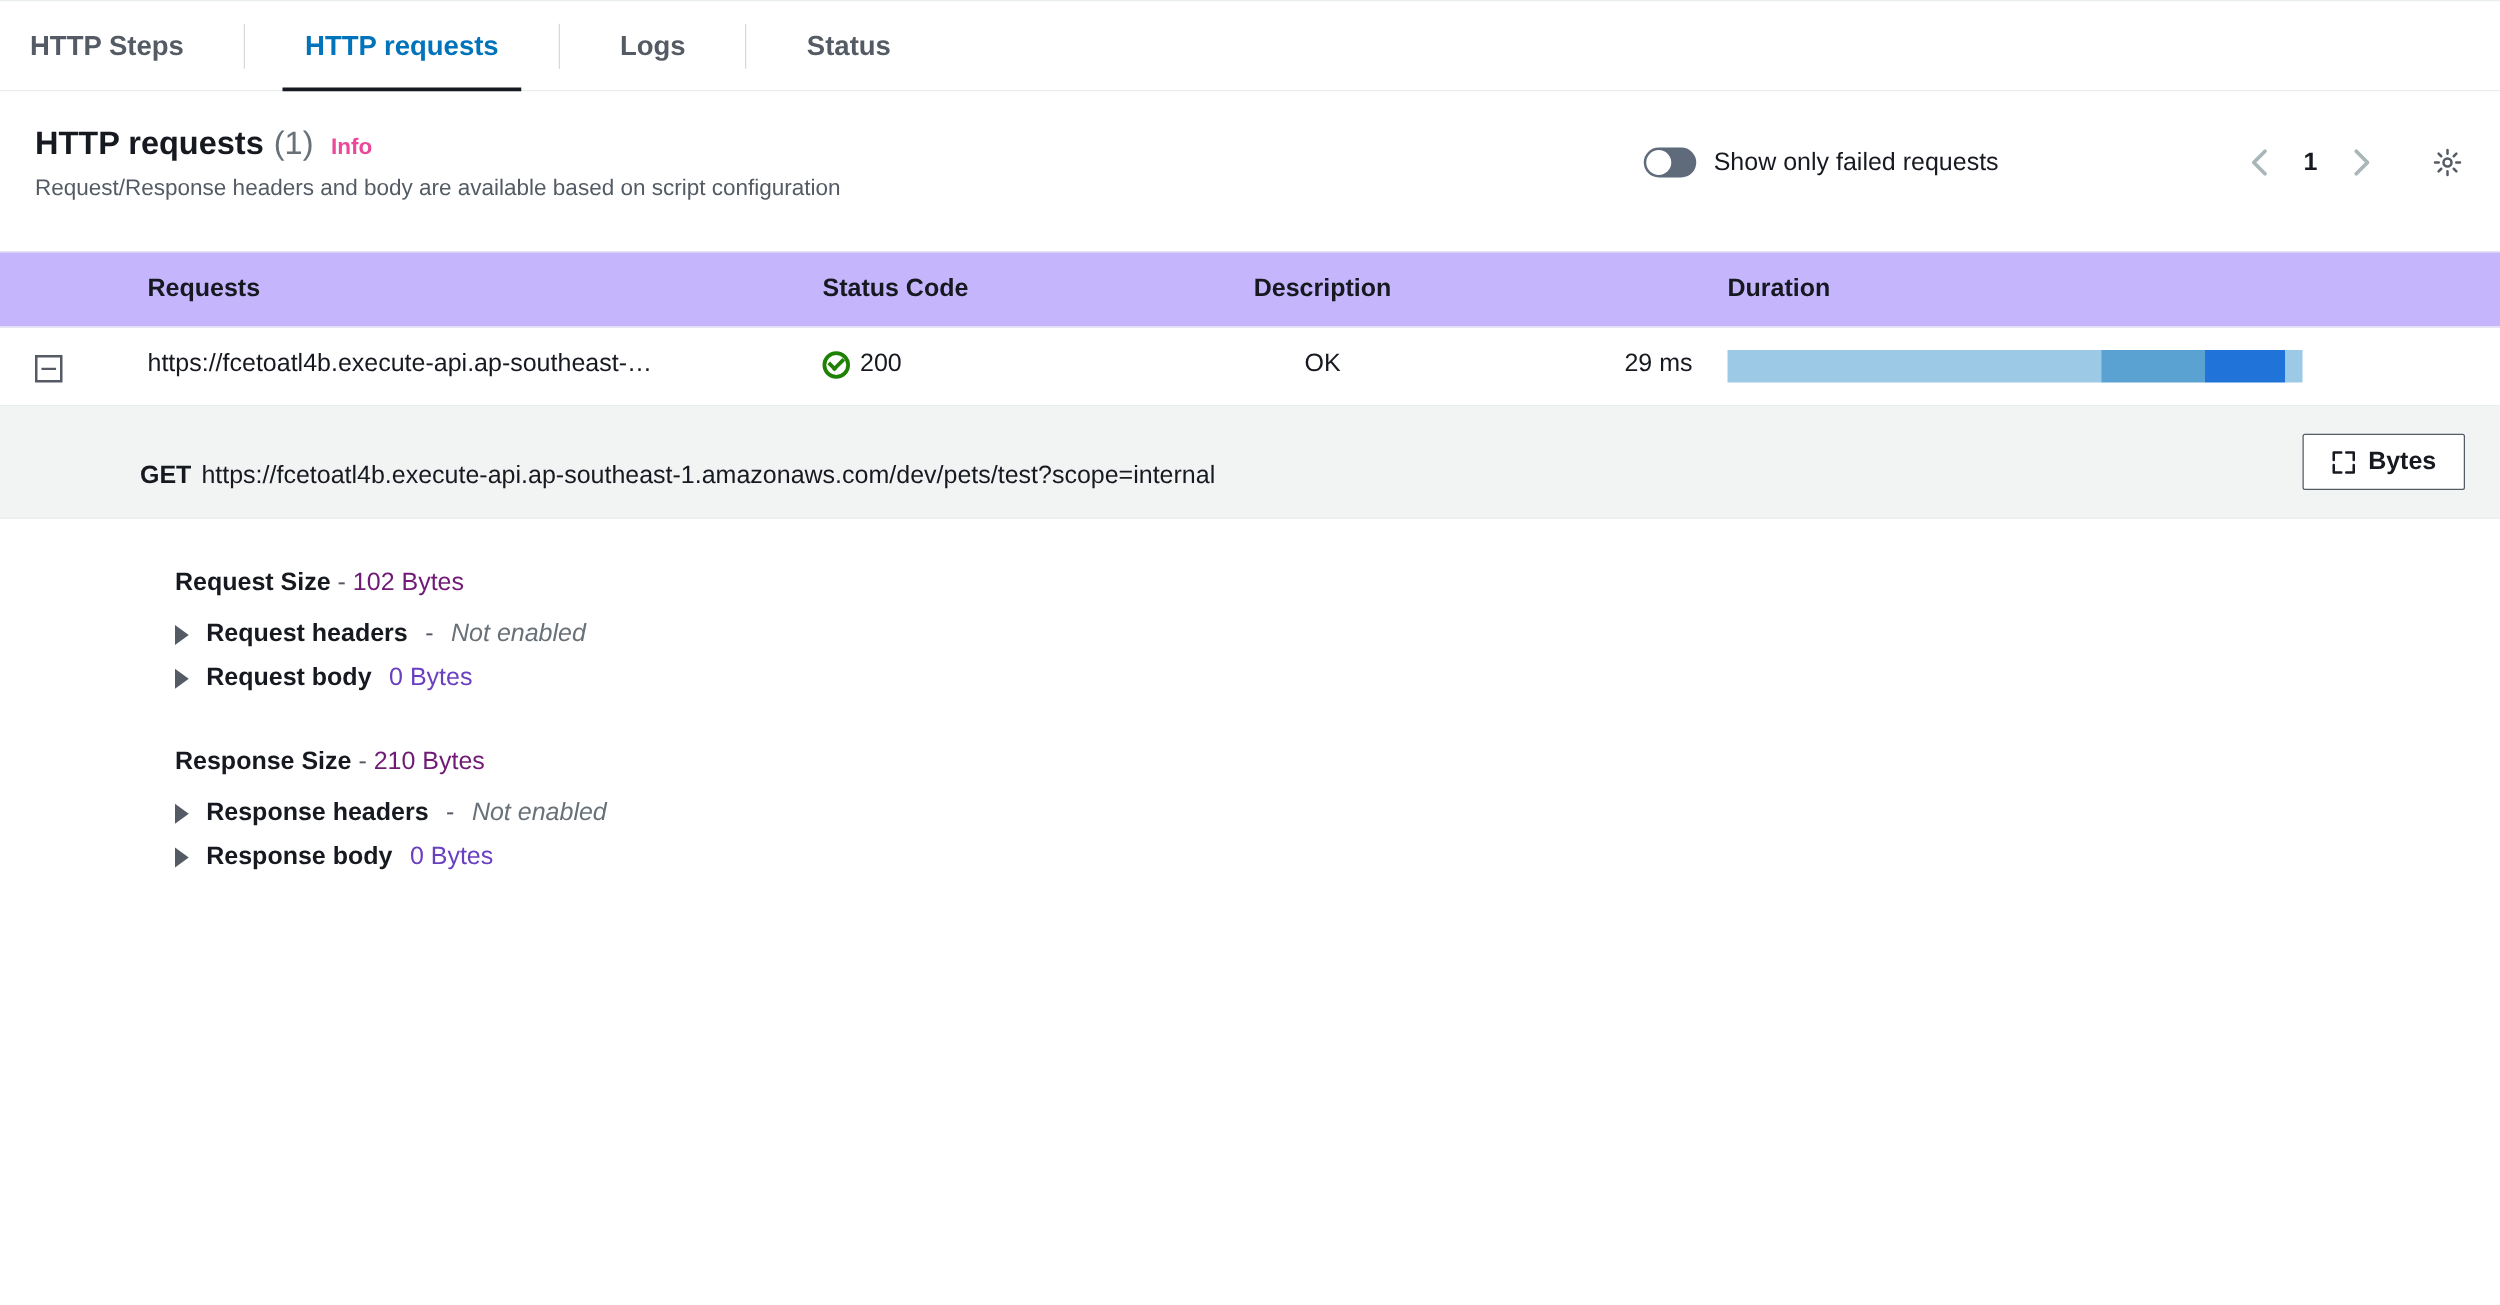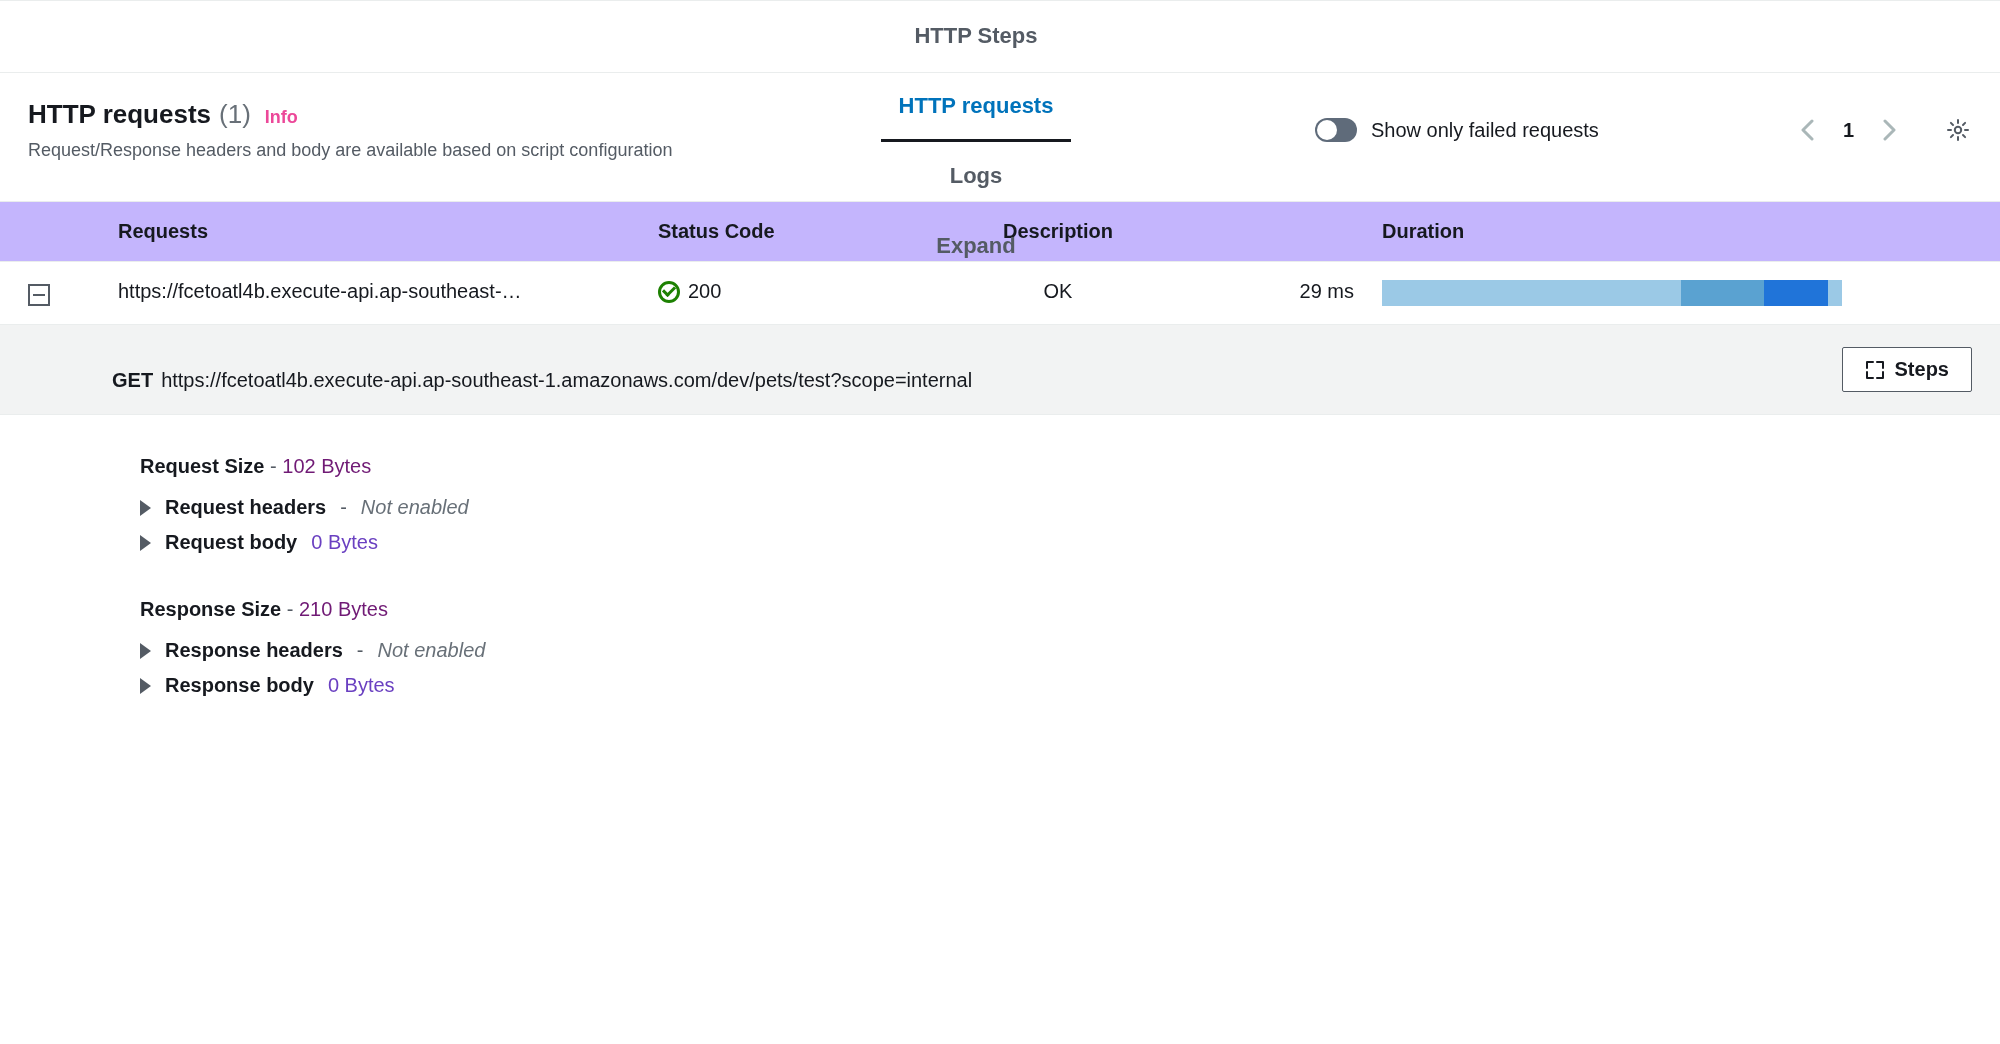--- a/index.html
+++ b/index.html
@@ -12,21 +12,20 @@
   }
   .container { width: 100%; border-top: 1px solid #eaeded; }
 
   
   .tabs {
     display: flex;
     align-items: center;
     padding: 0 24px;
     border-bottom: 1px solid #eaeded;
     height: 72px;
-    flex-direction: column;
   }
   .tab {
     padding: 22px 0;
     margin-right: 48px;
     font-size: 22px;
     font-weight: 600;
     color: #545b64;
     cursor: pointer;
     position: relative;
   }
@@ -227,21 +226,21 @@
 
 <div class="container">
 
   <div class="tabs">
     <div class="tab">HTTP Steps</div>
     <div class="tab-sep"></div>
     <div class="tab active">HTTP requests</div>
     <div class="tab-sep"></div>
     <div class="tab">Logs</div>
     <div class="tab-sep"></div>
-    <div class="tab">Expand</div>
+    <div class="tab">Status</div>
   </div>
 
   <div class="panel-header">
     <div class="title-block">
       <div class="title-line">
         <span class="title-main">HTTP requests</span>
         <span class="title-count">(1)</span>
         <span class="info-link">Info</span>
       </div>
       <div class="subtitle">Request/Response headers and body are available based on script configuration</div>
@@ -310,21 +309,21 @@
   </div>
 
   <div class="detail-bar">
     <div class="detail-text">
       <span class="method">GET</span><span>https://fcetoatl4b.execute-api.ap-southeast-1.amazonaws.com/dev/pets/test?scope=internal</span>
     </div>
     <button class="expand-btn">
       <svg width="20" height="20" viewBox="0 0 20 20">
         <path d="M2 8V2h6M18 12v6h-6M12 2h6v6M8 18H2v-6" stroke="#16191f" stroke-width="2" fill="none" stroke-linecap="round" stroke-linejoin="round"></path>
       </svg>
-      <span>Steps</span>
+      <span>Bytes</span>
     </button>
   </div>
 
   <div class="detail-body">
 
     <div class="section">
       <div class="size-line">
         <span>Request Size</span>
         <span class="dash"> - </span>
         <span class="size-val">102 Bytes</span>

